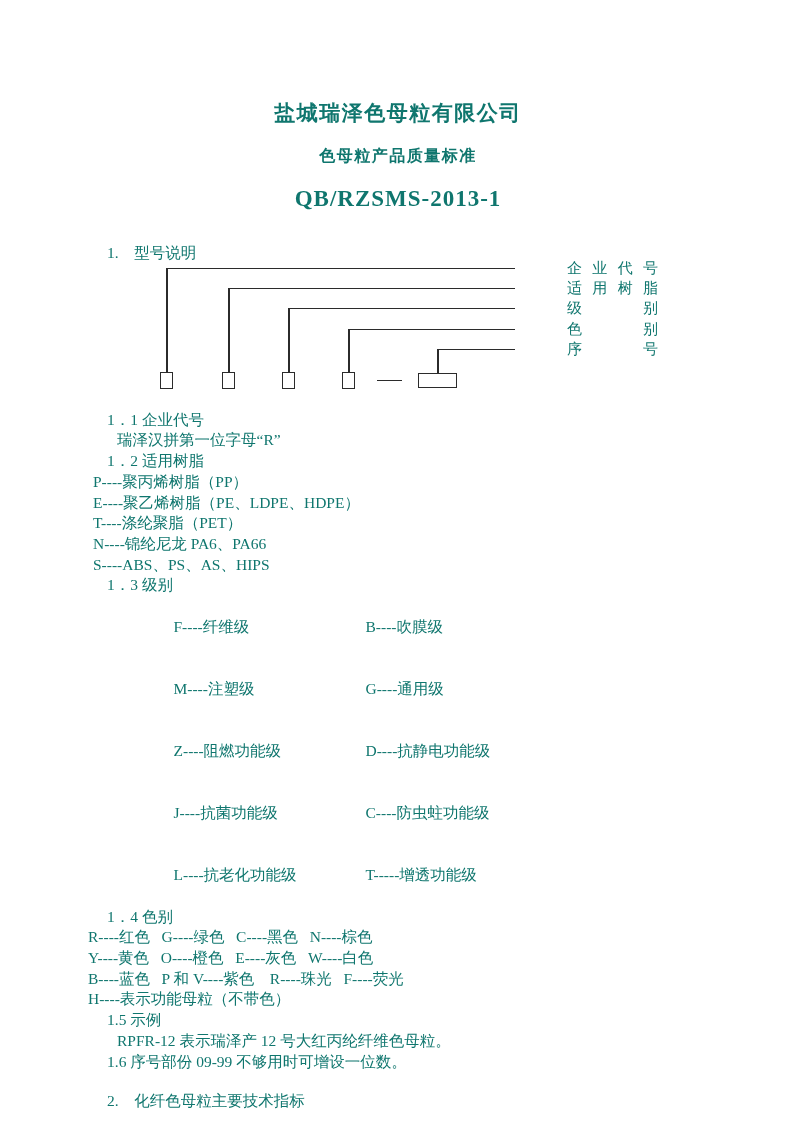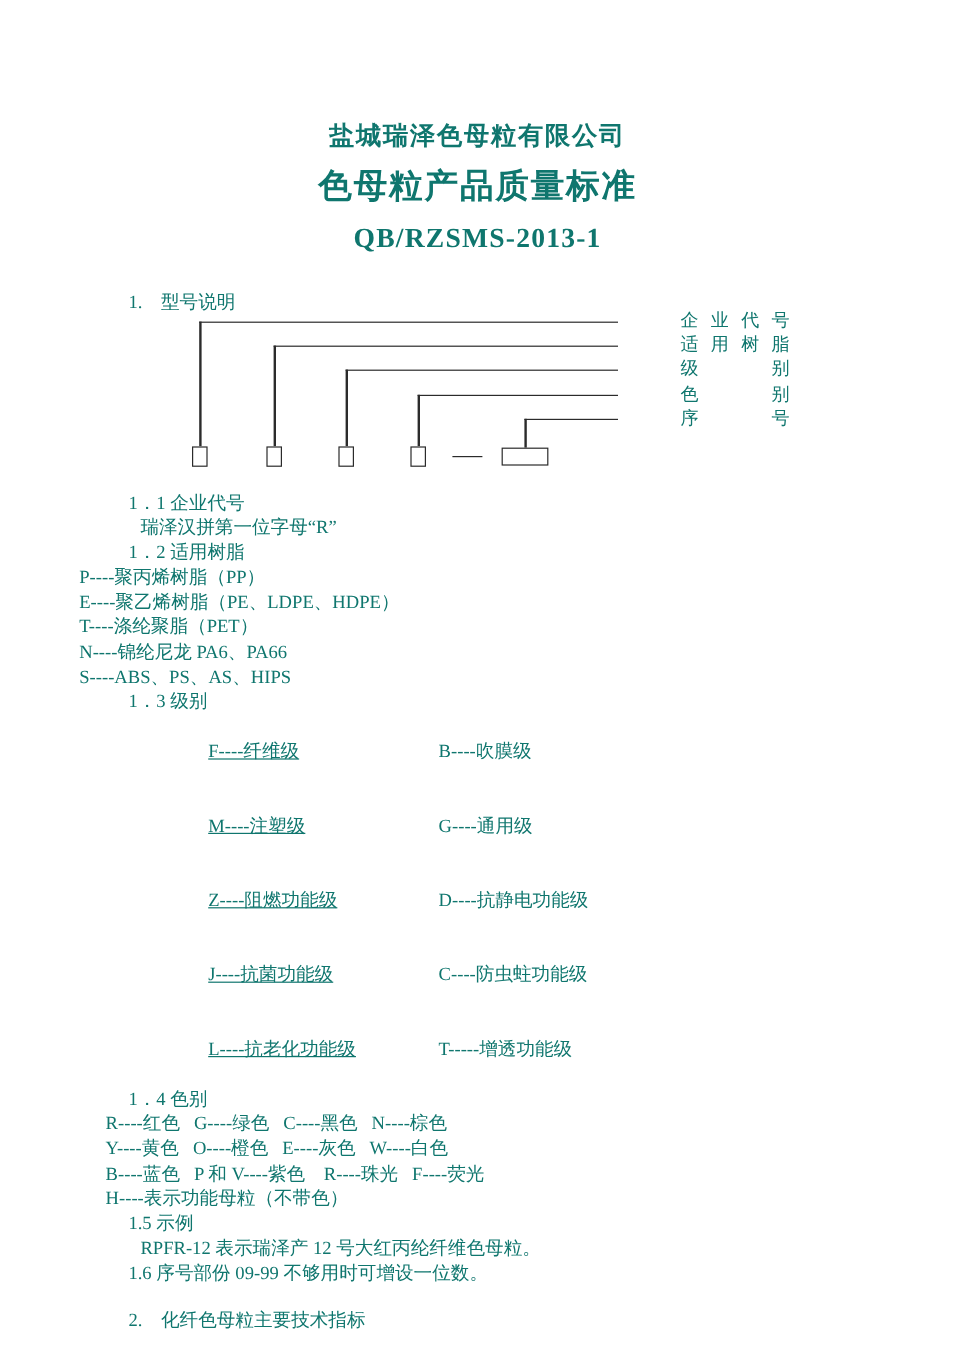--- a/index.html
+++ b/index.html
@@ -11,27 +11,27 @@
     margin: 0 auto;
     background: #ffffff;
     color: #0f766e;
     font-family: "Liberation Serif", "DejaVu Serif", serif;
     font-size: 15.5px;
     line-height: 20.7px;
     overflow: hidden;
   }
   .titles { text-align: center; padding-top: 101px; }
   .t1 { font-size: 21px; font-weight: bold; letter-spacing: 1.5px; line-height: 24px; }
-  .t2 { font-size: 28px; font-weight: bold; letter-spacing: 1.5px; line-height: 24px; margin-top: 19px; }
+  .t2 { font-size: 16px; font-weight: bold; letter-spacing: 1.5px; line-height: 24px; margin-top: 19px; }
   .t3 { font-size: 23px; font-weight: bold; letter-spacing: 1px; line-height: 25px; margin-top: 18px; font-family: Liberation Serif, serif; }
 
   .ln { white-space: pre-wrap; }
   .ind-h   { padding-left: 107px; }  
   .ind-b1  { padding-left: 117px; }  
-  .ind-b2  { padding-left: 66px; }  
+  .ind-b2  { padding-left: 93px; }  
   .ind-b3  { padding-left: 88px; }  
   .sec1-h  { margin-top: 32px; }
   .sec2-h  { margin-top: 19px; }
 
   
   .diagram { position: relative; height: 146px; }
   .hline, .vline, .dash { position: absolute; background: #2b2b2b; }
   .hline { height: 1.5px; }
   .vline { width: 1.5px; }
   .dash  { height: 1.5px; }
@@ -54,21 +54,21 @@
   .bx1 { left: 160px; top: 108px; width: 13px; height: 17px; }
   .bx2 { left: 222px; top: 108px; width: 13px; height: 17px; }
   .bx3 { left: 282px; top: 108px; width: 13px; height: 17px; }
   .bx4 { left: 342px; top: 108px; width: 13px; height: 17px; }
   .bxw { left: 418px; top: 109px; width: 39px; height: 15px; }
   .dsh { left: 377px; top: 116px; width: 25px; }
   .lb1 { top: -4px; } .lb2 { top: 16px; } .lb3 { top: 36px; }
   .lb4 { top: 57px; } .lb5 { top: 77px; }
 
   .grade-row { padding-left: 158px; }
-  .gcol1 { display: inline-block; width: 192px; white-space: pre-wrap; text-decoration: underline; }
+  .gcol1 { display: inline-block; width: 192px; white-space: pre-wrap; }
 </style>
 </head>
 <body>
 
 <div class="page">
 
   <div class="titles">
     <div class="t1">盐城瑞泽色母粒有限公司</div>
     <div class="t2">色母粒产品质量标准</div>
     <div class="t3">QB/RZSMS-2013-1</div>

